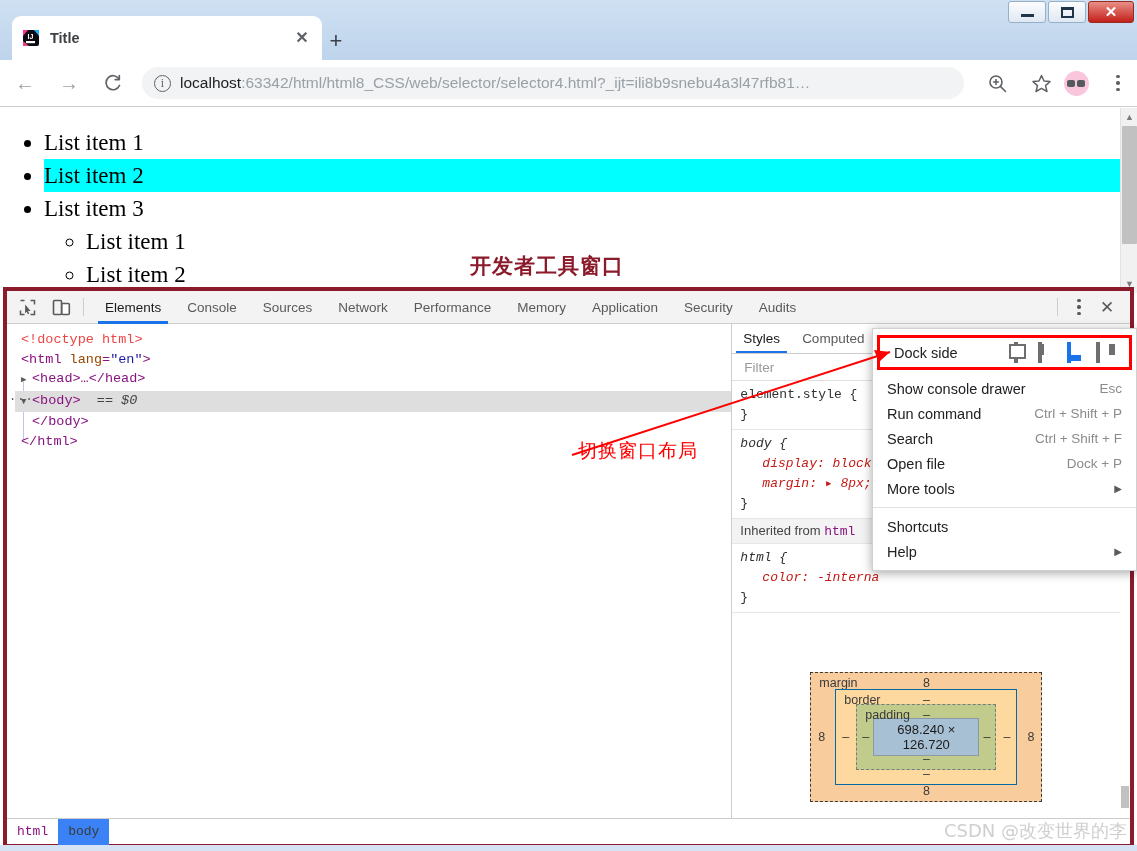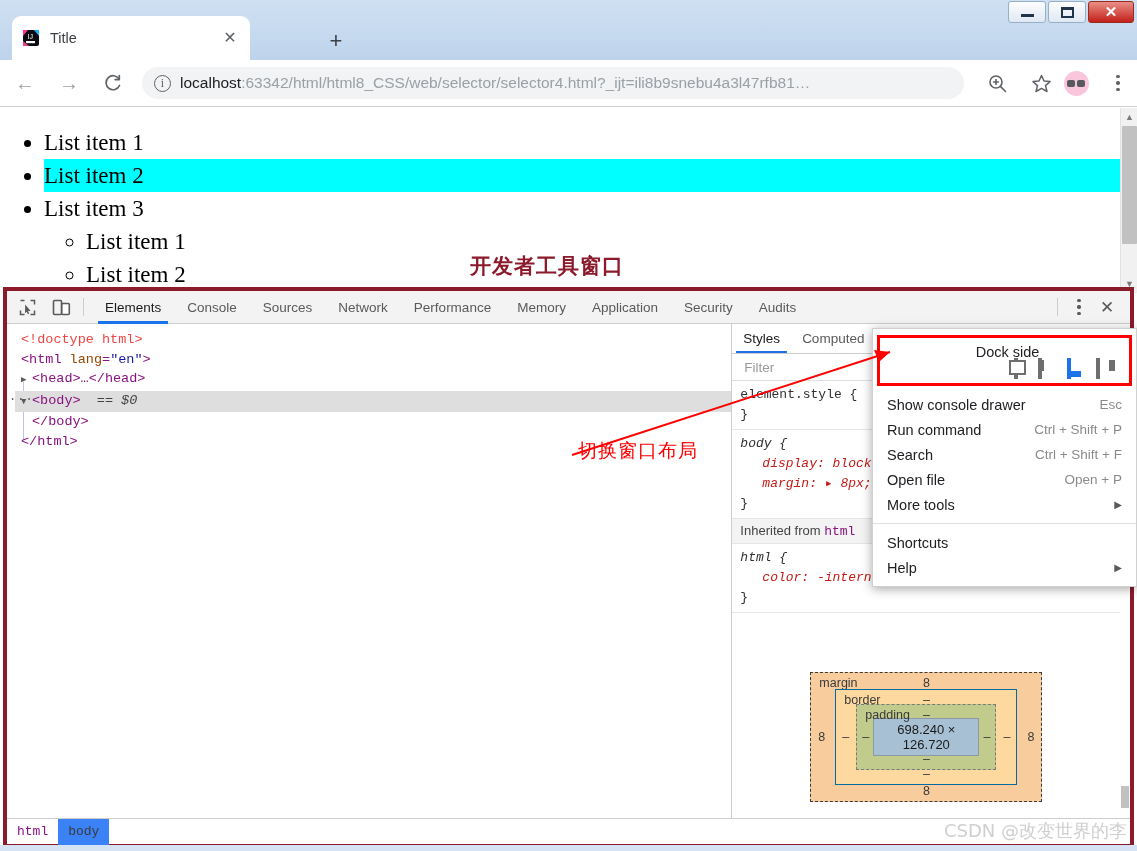--- a/index.html
+++ b/index.html
@@ -26,23 +26,23 @@
   }
   .winbtn.close{
     width:46px; margin-right:3px;
     background:linear-gradient(#e98f86,#c3201a);
     border:1px solid #9a2a20; color:#fff; font-weight:bold; font-size:15px;
   }
   .minglyph{ display:block; width:13px; height:3px; background:#21354a; margin-top:6px;}
   .maxglyph{ display:block; width:13px; height:11px; border:2px solid #21354a; border-top-width:3px;}
 
   .tab{
-    position:absolute; left:12px; top:16px; width:238px; height:44px;
+    position:absolute; left:12px; top:16px; width:310px; height:44px;
     background:#fff; border-radius:9px 9px 0 0;
-    display:flex; align-items:center; padding:0 10px;
+    display:flex; align-items:center; padding:0 10px;font-weight:bold;
   }
   .tabicon{
     width:18px; height:18px; margin-right:10px; position:relative; flex:none;
   }
   .tab-title{ font-size:14.5px; color:#3c4043; flex:1; }
   .tabclose{
     width:20px; height:20px; display:flex; align-items:center;
     justify-content:center; color:#5f6368; font-size:16px; line-height:1;
   }
   .newtab{
@@ -258,21 +258,21 @@
   .crumb.on{ background:#3b82f6; color:#3a3a3a; }
 
   
   .ctxmenu{
     position:absolute; left:872px; top:328px; width:265px; background:#fff;
     box-shadow:0 2px 10px rgba(0,0,0,.35); border:1px solid #d0d0d0;
     padding:4px 0 6px 0; z-index:40;
   }
   .ctx-dock{
     margin:2px 4px 6px 4px; border:3px solid #ff0000; padding:6px 8px 6px 14px;
-    display:flex; align-items:center;flex-direction:column;
+    display:flex; align-items:center;
   }
   .ctx-dock-label{ font-size:14.5px; color:#202124; }
   .dockicons{ margin-left:auto; display:flex; gap:10px; align-items:center; padding-right:6px;}
   .dk{ width:19px; height:17px; position:relative; }
   .dk-undock{ border:2.5px solid #6e6e6e; width:13px; height:11px; margin:4px 0 0 5px; }
   .dk-undock::before{
     content:""; position:absolute; left:0; top:0; width:13px; height:11px;
     border:2.5px solid #6e6e6e; background:#fff;
   }
   .dk-left{ border:2.5px solid #6e6e6e; width:19px; height:16px; }
@@ -538,21 +538,21 @@
   <div class="ctxitem">
     <span>Run command</span>
     <span class="ctxshort">Ctrl + Shift + P</span>
   </div>
   <div class="ctxitem">
     <span>Search</span>
     <span class="ctxshort">Ctrl + Shift + F</span>
   </div>
   <div class="ctxitem">
     <span>Open file</span>
-    <span class="ctxshort">Open + P</span>
+    <span class="ctxshort">Dock + P</span>
   </div>
   <div class="ctxitem">
     <span>More tools</span>
     <span class="ctxarrow">▶</span>
   </div>
 
   <div class="ctxdiv"></div>
 
   <div class="ctxitem">
     <span>Shortcuts</span>

